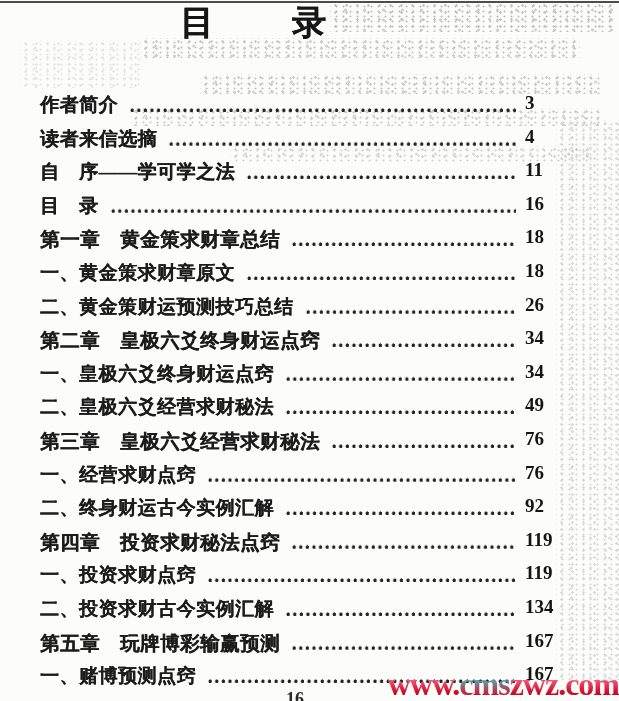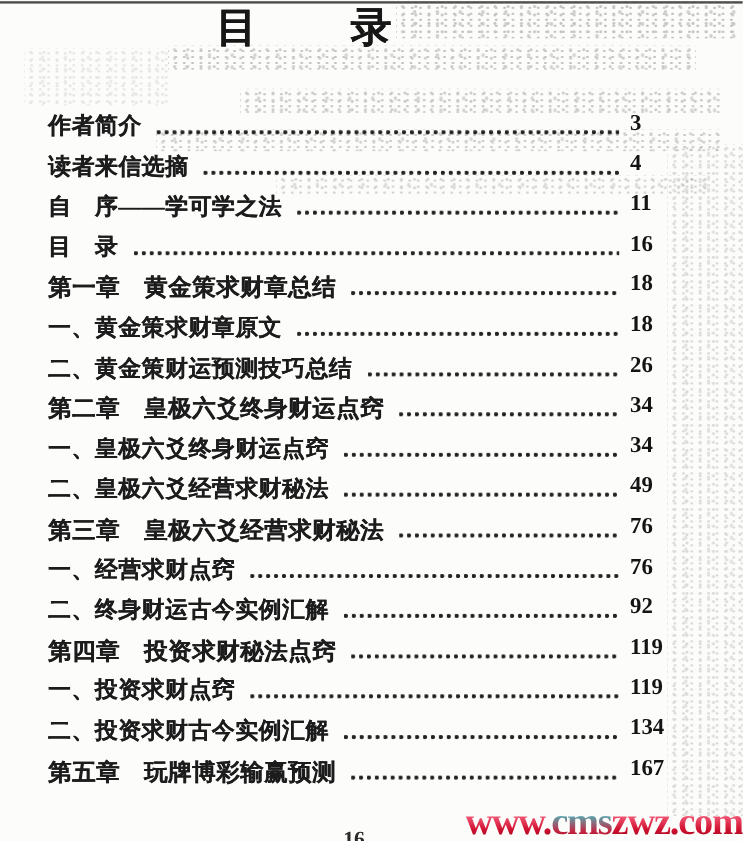--- a/index.html
+++ b/index.html
@@ -203,19 +203,24 @@
     <span class="leader"></span>
     <span class="pageno">134</span>
   </div>
 
   <div class="row chapter">
     <span class="label">第五章　玩牌博彩输赢预测</span>
     <span class="leader"></span>
     <span class="pageno">167</span>
   </div>
 
+  <div class="row item">
+    <span class="label">一、赌博预测点窍</span>
+    <span class="leader"></span>
+    <span class="pageno">167</span>
+  </div>
 </div>
 
 <div class="folio">16</div>
 
 <div class="watermark">
   <span class="wm-red">www.</span><span class="wm-teal">cms</span><span class="wm-red">zwz.com</span>
 </div>
 
 </body></html>

